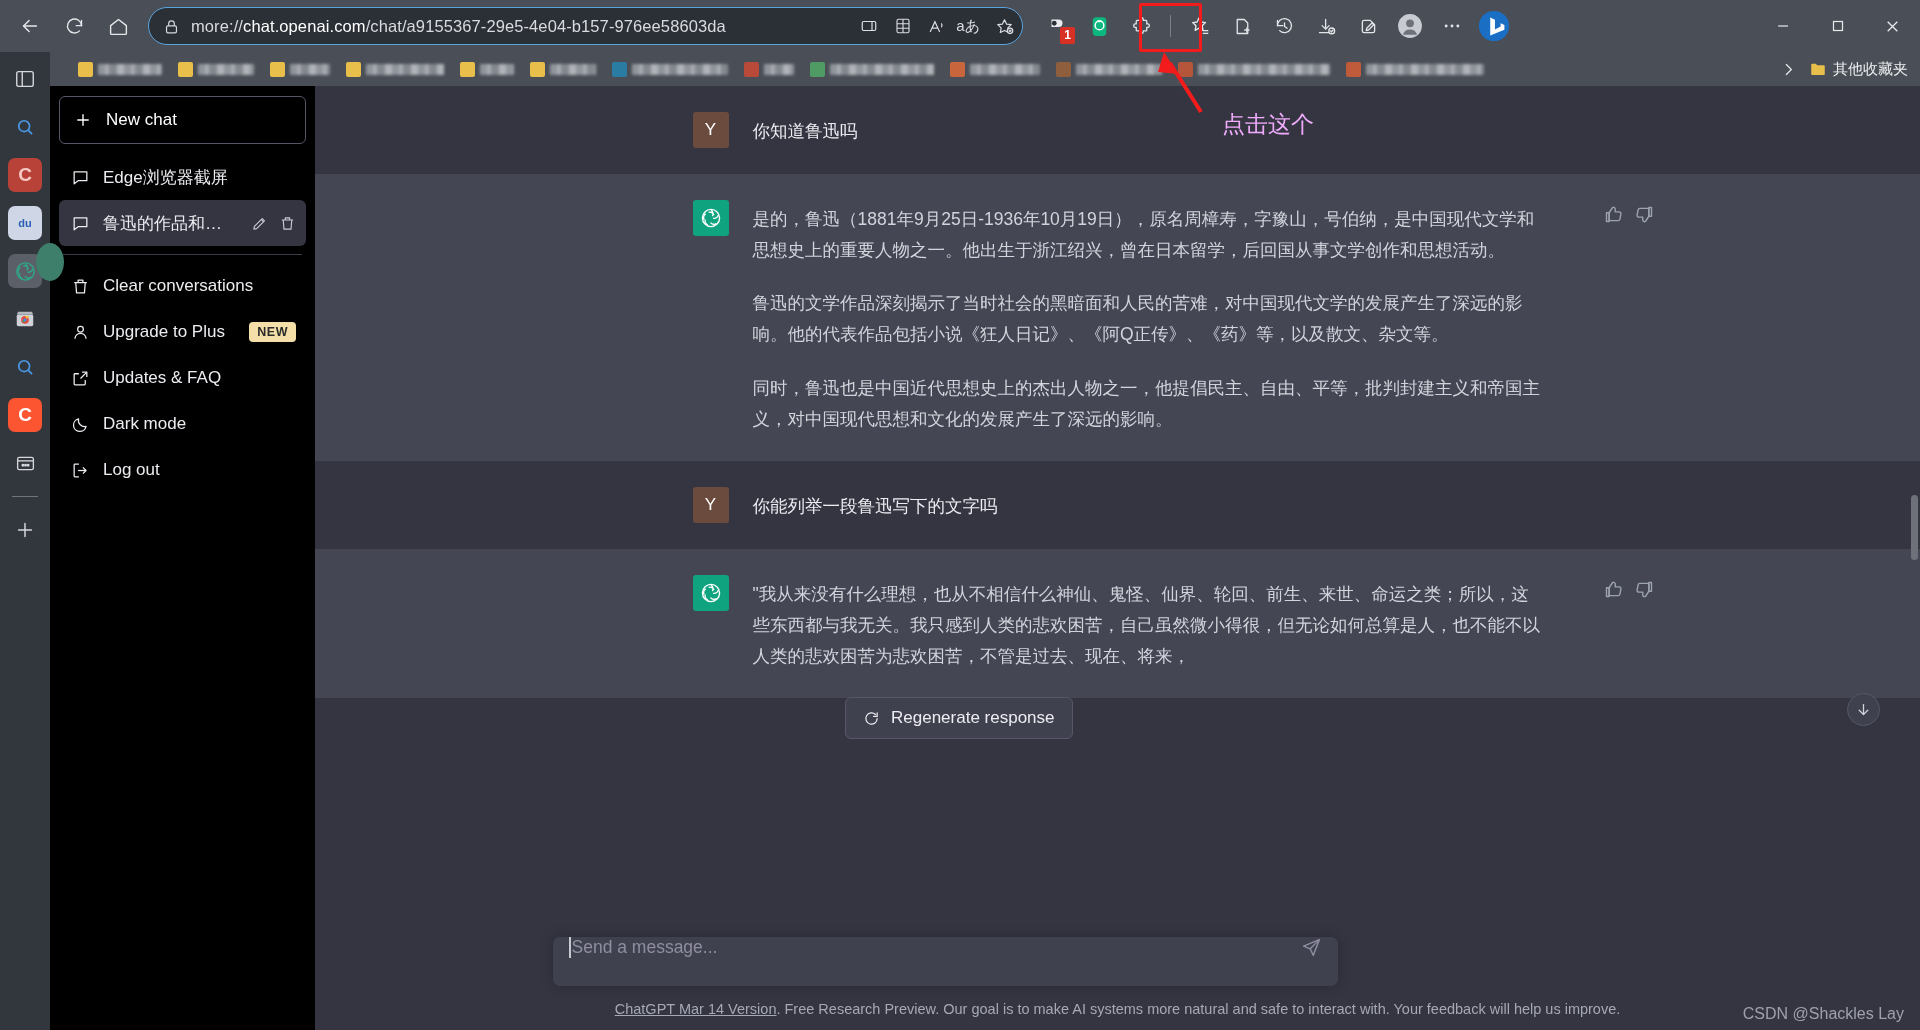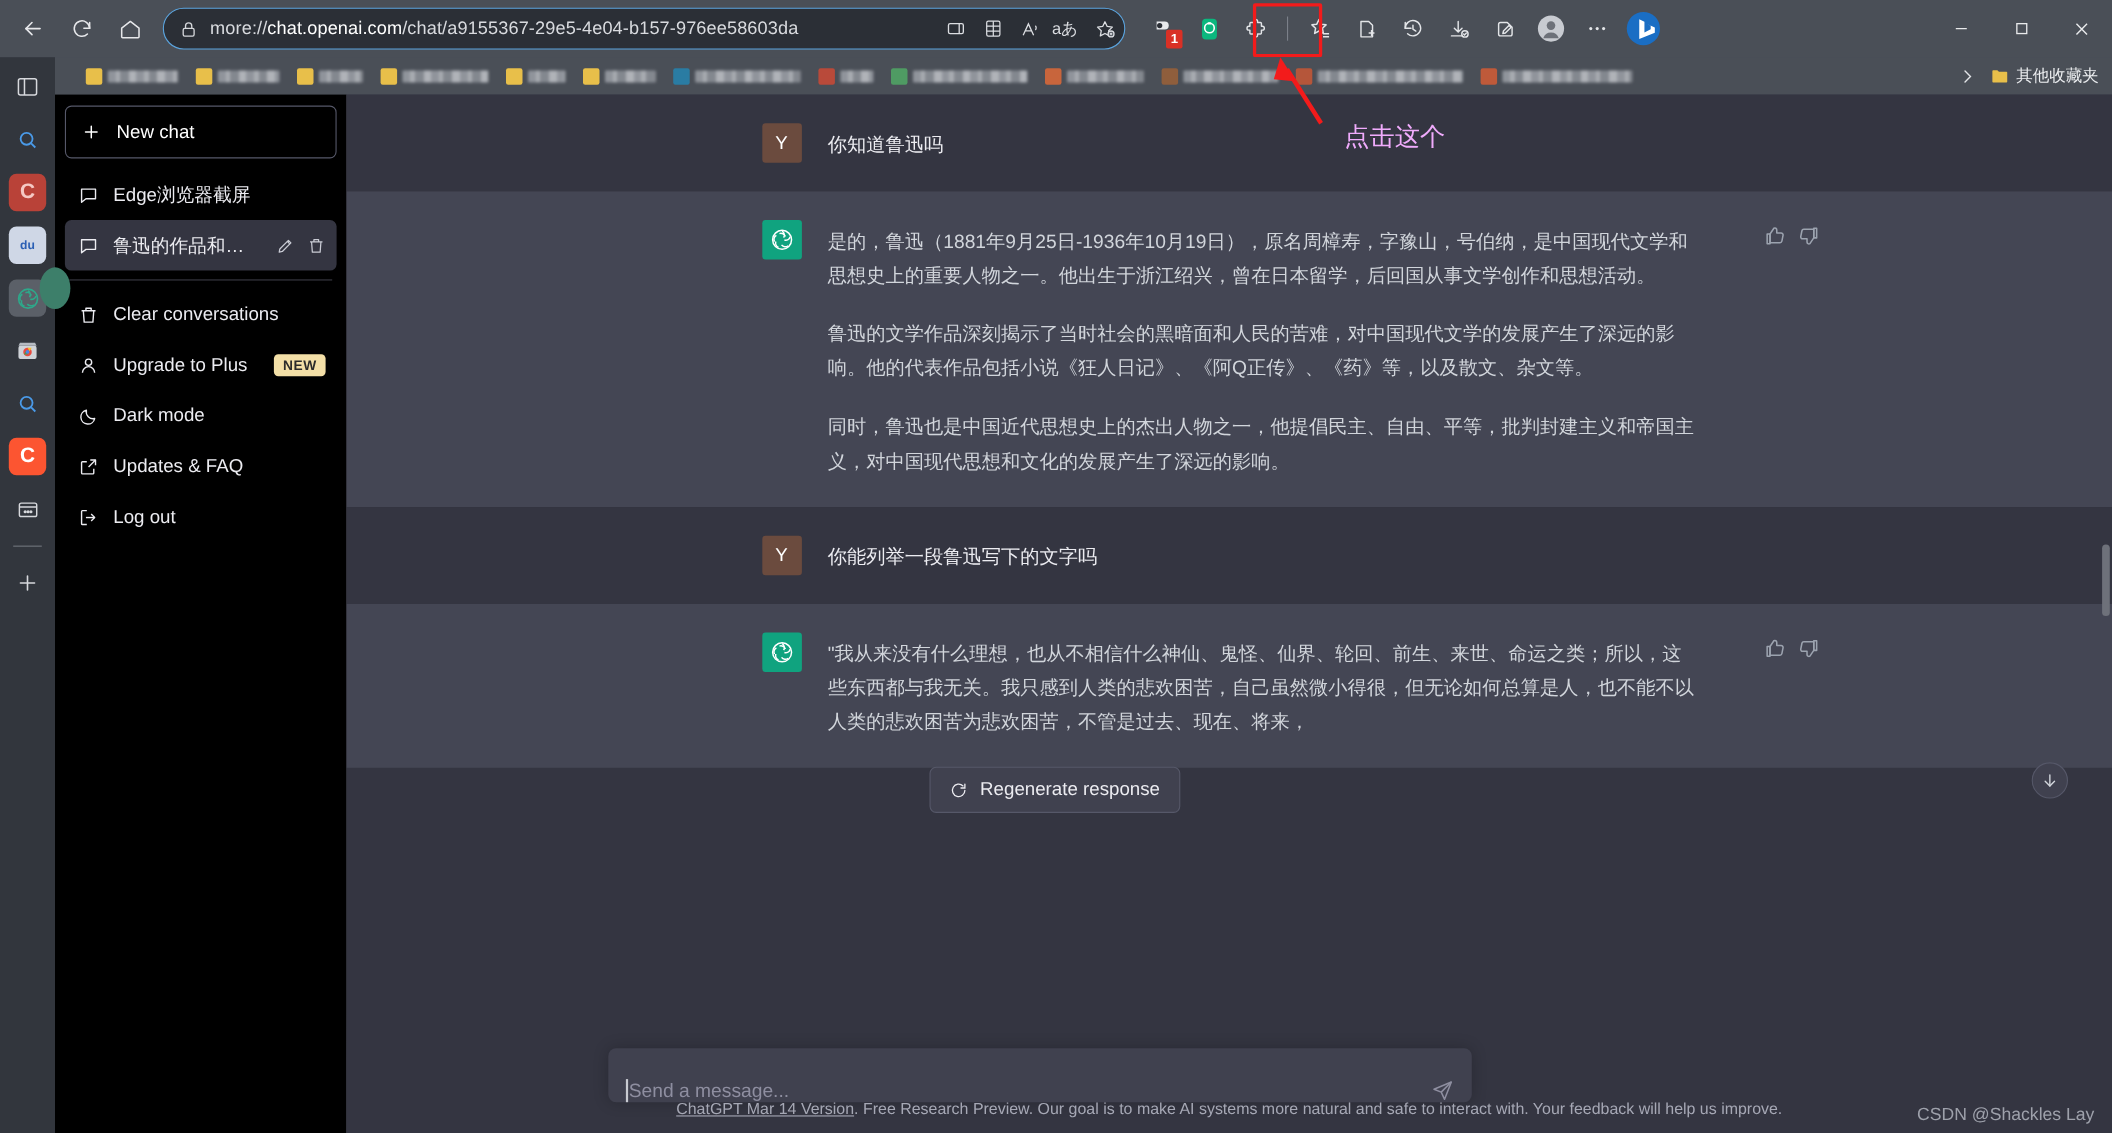--- a/index.html
+++ b/index.html
@@ -167,21 +167,21 @@
   }
   .composer-wrap {
     position: absolute; left: 315px; bottom: 0; width: 1605px; height: 113px;
     background: linear-gradient(to bottom, rgba(52,53,65,0) 0%, #343541 42%);
     z-index: 5;
   }
   .composer {
     position: absolute; left: 238px; top: 20px; width: 785px; height: 49px;
     background: #40414f; border-radius: 7px;
     box-shadow: 0 0 14px rgba(0,0,0,0.22);
-    display: flex; align-items: flex-end; padding: 0 16px; margin-top: 16px;
+    display: flex; align-items: flex-start; padding: 0 16px;
   }
   .composer .caret {
     width: 1.5px; height: 21px; background: #c8cad1; margin-right: 1px;
   }
   .composer .ph { flex: 1; color: #8e8ea0; font-size: 17.5px; }
   .composer .send { color: #8e8ea0; display: flex; cursor: pointer; }
   .footnote {
     position: absolute; left: 0; bottom: 13px; width: 1605px; text-align: center;
     color: #a6a8b5; font-size: 14.5px;
   }
@@ -546,34 +546,34 @@
               <circle cx="12" cy="8" r="3.6"></circle>
               <path d="M5 20a7 7 0 0 1 14 0"></path>
             </svg>
         </span>
         <span class="lbl">Upgrade to Plus</span>
         <span class="badge-new">NEW</span>
       </div>
       <div class="side-item">
         <span style="display:flex">
           <svg width="19" height="19" viewBox="0 0 24 24" fill="none" stroke="currentColor" stroke-width="1.6" stroke-linejoin="round">
-              <path d="M19 14.5A8 8 0 0 1 9.5 5a8 8 0 1 0 9.5 9.5z"></path>
-            </svg>
-        </span>
-        <span class="lbl">Dark mode</span>
+              <path d="M14 4h6v6"></path>
+              <path d="M20 4l-8 8"></path>
+              <path d="M18 14v5a1 1 0 0 1-1 1H5a1 1 0 0 1-1-1V7a1 1 0 0 1 1-1h5"></path>
+            </svg>
+        </span>
+        <span class="lbl">Updates &amp; FAQ</span>
       </div>
       <div class="side-item">
         <span style="display:flex">
           <svg width="19" height="19" viewBox="0 0 24 24" fill="none" stroke="currentColor" stroke-width="1.6" stroke-linejoin="round">
-              <path d="M14 4h6v6"></path>
-              <path d="M20 4l-8 8"></path>
-              <path d="M18 14v5a1 1 0 0 1-1 1H5a1 1 0 0 1-1-1V7a1 1 0 0 1 1-1h5"></path>
-            </svg>
-        </span>
-        <span class="lbl">Updates &amp; FAQ</span>
+              <path d="M19 14.5A8 8 0 0 1 9.5 5a8 8 0 1 0 9.5 9.5z"></path>
+            </svg>
+        </span>
+        <span class="lbl">Dark mode</span>
       </div>
       <div class="side-item">
         <span style="display:flex">
           <svg width="19" height="19" viewBox="0 0 24 24" fill="none" stroke="currentColor" stroke-width="1.6" stroke-linejoin="round">
               <path d="M10 4H5a1 1 0 0 0-1 1v14a1 1 0 0 0 1 1h5"></path>
               <path d="M15 8l4 4-4 4"></path>
               <path d="M19 12H9"></path>
             </svg>
         </span>
         <span class="lbl">Log out</span>

